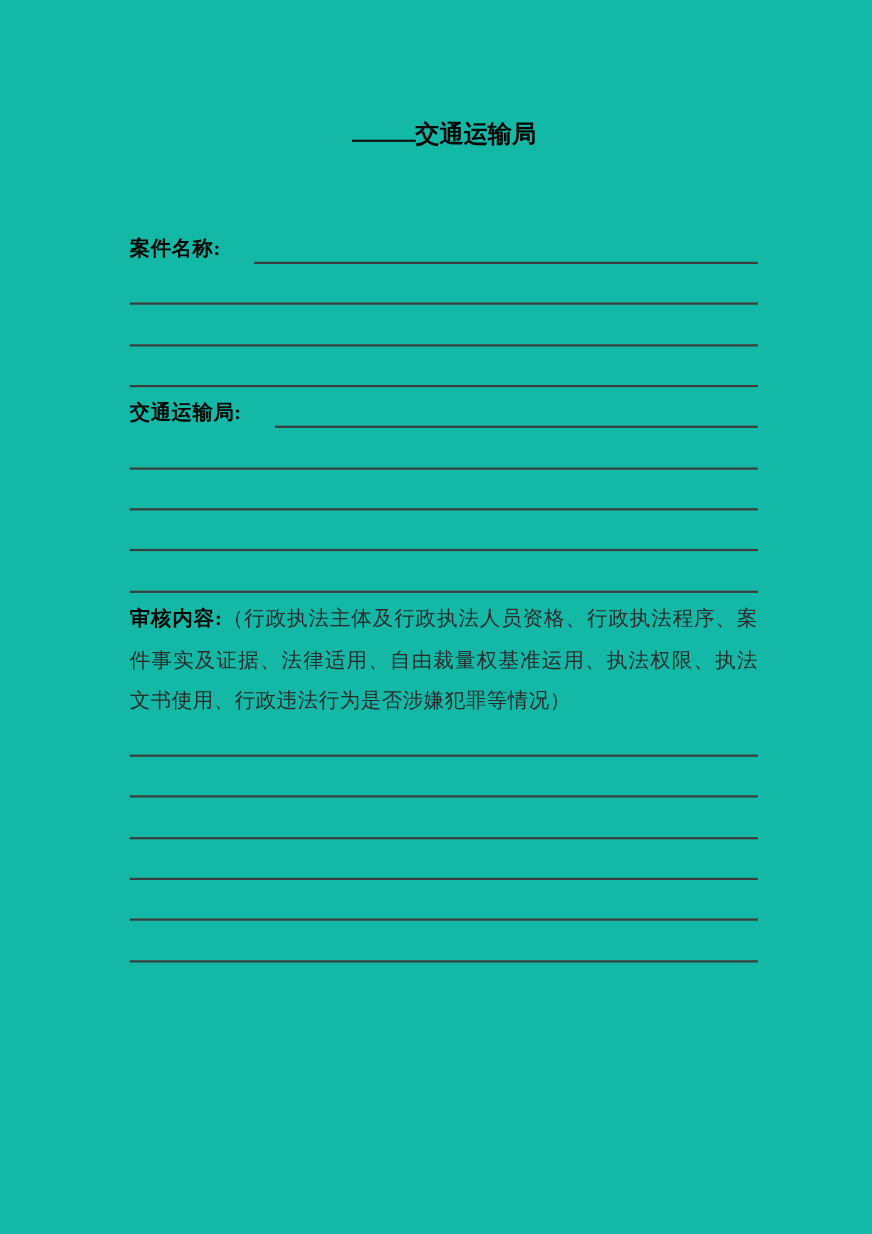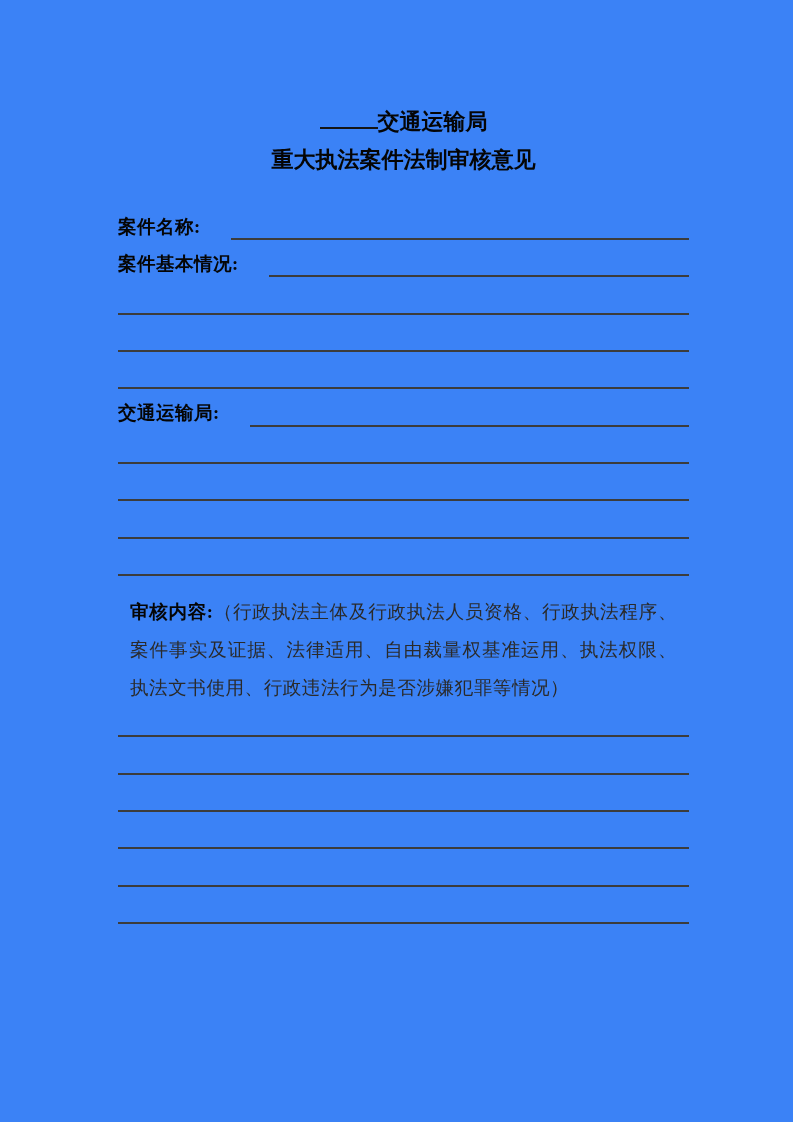--- a/index.html
+++ b/index.html
@@ -1,21 +1,21 @@
 <!DOCTYPE html>
 <html><head>
 <meta charset="utf-8">
 <style>
   * { box-sizing: border-box; }
   html, body { margin: 0; padding: 0; background: #ffffff; }
   .page {
     position: relative;
     width: 793px;
     height: 1122px;
-    background: #3b82f6;
+    background: #14b8a6;
     font-family: "Liberation Serif", serif;
     color: #000;
     overflow: hidden;
   }
   .content {
     position: absolute;
     left: 118px;
     top: 0;
     width: 571px;
     height: 100%;
@@ -66,21 +66,21 @@
     border-bottom: 2px solid #3c3c3c;
     margin-left: 10px;
   }
   .fill.full { margin-left: 0; }
   .fill.fixed { flex: 0 0 167px; }
   .para-block {
     height: 112px;
     overflow: visible;
   }
   .para {
-    margin: 12px;
+    margin: 0;
     font-size: 18.6px;
     line-height: 37.33px;
     text-align: justify;
     transform: translateY(5px);
   }
   .para .lbl-inline {
     font-weight: bold;
     font-size: 18.5px;
     letter-spacing: 0.5px;
     color: #050505;
@@ -95,35 +95,30 @@
 </head>
 <body>
 
 <div class="page">
   <div class="content">
 
     <div class="title-block">
       <div>
         <span class="title-blank"></span><span>交通运输局</span>
       </div>
-      <div>重大执法案件法制审核意见</div>
     </div>
 
     <div class="rows">
 
       <div class="row">
         <span class="lbl">案件名称:</span>
         <span class="fill"></span>
       </div>
 
 
-      <div class="row">
-        <span class="lbl">案件基本情况:</span>
-        <span class="fill"></span>
-      </div>
 
       <div class="row">
         <span class="fill full"></span>
       </div>
       <div class="row">
         <span class="fill full"></span>
       </div>
       <div class="row">
         <span class="fill full"></span>
       </div>

